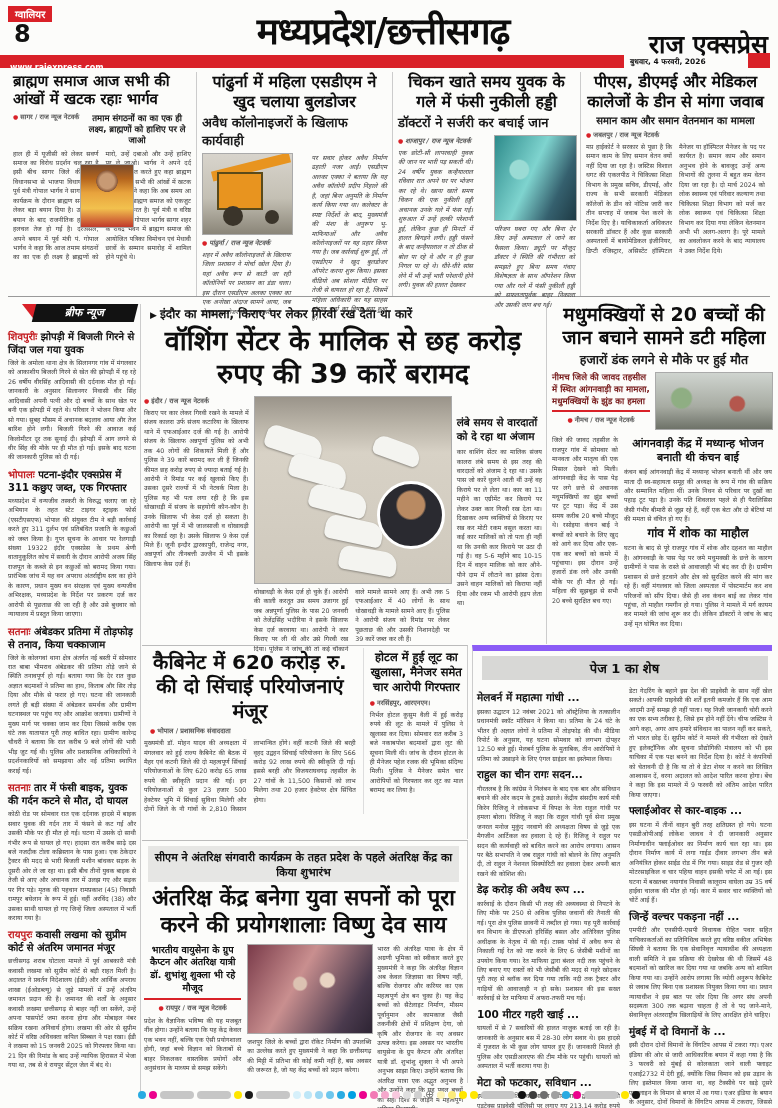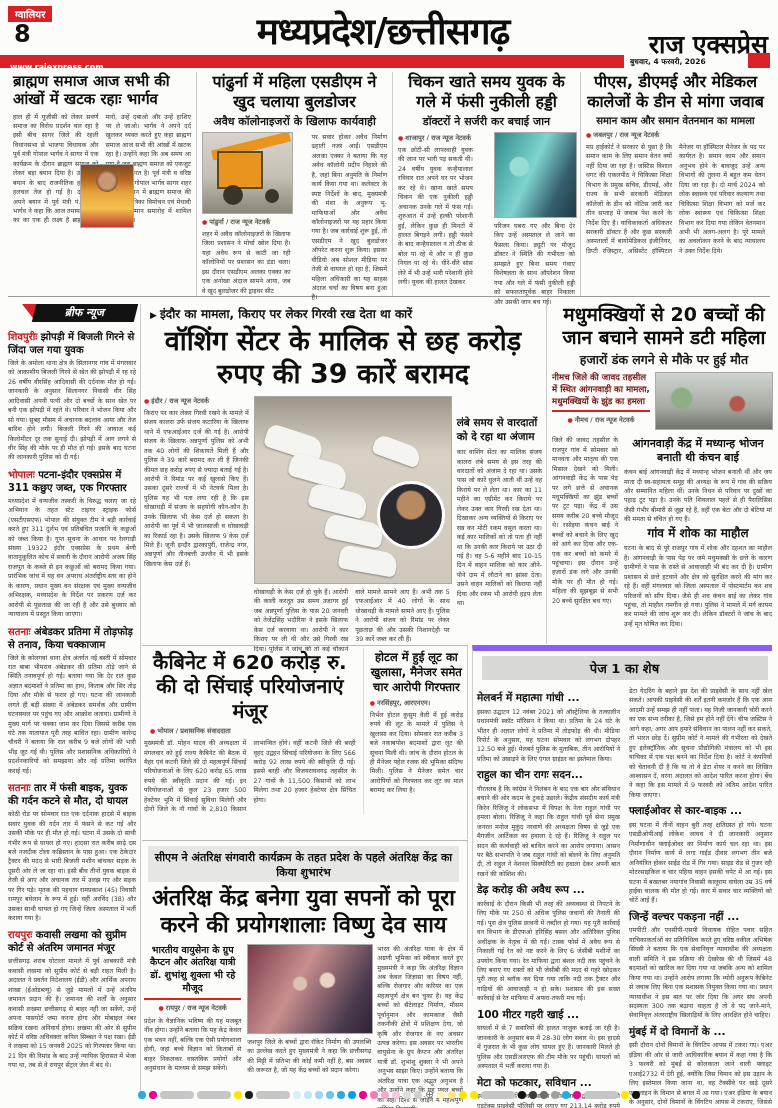--- a/index.html
+++ b/index.html
@@ -23,25 +23,25 @@
   .body-t{font-size:6.3px;line-height:1.5;color:#3d3d3d;text-align:justify;}
   .two-col{columns:2;column-gap:7px;}
   .photo{background:#cfcabf;border:1px solid #aaa;position:relative;overflow:hidden;}
   
   .toprow{left:8px;top:72px;width:762px;height:224px;display:flex;border-bottom:1px solid #999;}
   .tcol{box-sizing:border-box;padding:0 5px;position:relative;}
   .tcol+.tcol{border-left:1px solid #ccc;}
   .t1{width:188px;} .t2{width:196px;} .t3{width:188px;} .t4{width:190px;}
   .t1 h2{font-size:15px;margin:0 0 3px;}
   .t2 h2,.t3 h2,.t4 h2{font-size:16px;margin:0 0 2px;text-align:center;}
-  .t2 .sub,.t3 .sub{display:block;text-align:center;font-size:11px;margin:2px 0 4px;}
+  .t2 .sub,.t3 .sub{display:block;font-size:13px;margin:2px 0 4px;}
   .t4 .sub{display:block;text-align:center;font-size:10px;margin:2px 0 3px;}
   .meta-row{display:flex;gap:4px;align-items:flex-start;margin:2px 0 4px;}
   .meta-row .sub{font-size:8.5px;text-align:center;flex:1;}
-  .split{display:flex;gap:21px;}
+  .split{display:flex;gap:21px;font-style:italic;}
   .ph-bhargav{position:absolute;left:72px;top:92px;width:52px;height:62px;
      background:radial-gradient(circle at 50% 26%,#c89a74 14%,#8c5a3a 20%,transparent 21%),
      linear-gradient(180deg,#7a4a2a 0%,#b5651d 22%,#e8a33d 45%,#f2c14e 70%,#c0392b 100%);}
   .ph-jcb{width:100%;height:80px;background:linear-gradient(180deg,#d8d4cc 0%,#c4c0b4 55%,#8a8578 100%);}
   .jcb-arm{position:absolute;left:8px;top:8px;width:80px;height:10px;background:#e8941f;transform:rotate(-14deg);}
   .jcb-cab{position:absolute;left:14px;top:18px;width:42px;height:34px;background:#e8941f;border:2px solid #5a4a1a;}
   .jcb-wheel{position:absolute;left:20px;top:52px;width:20px;height:20px;border-radius:50%;background:#3a342a;}
   .jcb-wheel2{position:absolute;left:62px;top:56px;width:14px;height:14px;border-radius:50%;background:#3a342a;}
   .ph-surgery{width:100%;height:84px;background:
      radial-gradient(circle at 30% 40%,#9adbd4 12%,transparent 14%),
@@ -132,20 +132,24 @@
   <div class="abs redbar">
     <span>www.rajexpress.com</span>
   </div>
   <div class="abs mast-date">बुधवार, 4 फरवरी, 2026</div>
   <div class="abs redsq"></div>
 
   <div class="abs toprow">
 
     <div class="tcol t1">
       <h2 class="hl">ब्राह्मण समाज आज सभी की आंखों में खटक रहाः भार्गव</h2>
+      <div class="meta-row">
+        <span class="byline">सागर / राज न्यूज नेटवर्क</span>
+        <span class="sub">तमाम संगठनों का का एक ही लक्ष्य, ब्राह्मणों को हाशिए पर ले जाओ</span>
+      </div>
       <div class="body-t two-col">हाल ही में यूजीसी को लेकर सवर्ण समाज का विरोध प्रदर्शन चल रहा है इसी बीच सागर जिले की रहली विधानसभा से भाजपा विधायक और पूर्व मंत्री गोपाल भार्गव ने सागर में एक कार्यक्रम के दौरान ब्राह्मण समाज को लेकर बड़ा बयान दिया है। उनके इस बयान के बाद राजनीतिक हलकों में हलचल तेज हो गई है। दरअसल, अपने बयान में पूर्व मंत्री पं. गोपाल भार्गव ने कहा कि आज तमाम संगठनों का का एक ही लक्ष्य है ब्राह्मणों को मारो, उन्हें दबाओ और उन्हें हाशिए पर ले जाओ। भार्गव ने अपने दर्द खुलकर व्यक्त करते हुए कहा ब्राह्मण समाज आज सभी की आंखों में खटक रहा है। उन्होंने कहा कि अब समय आ गया है जब ब्राह्मण समाज को एकजुट होने की जरूरत है। पूर्व मंत्री व वरिष्ठ विधायक पं. गोपाल भार्गव सागर शहर के रविंद्र भवन में ब्राह्मण समाज की आयोजित पत्रिका विमोचन एवं मेधावी छात्रों के सम्मान समारोह में शामिल होने पहुंचे थे।</div>
       <div class="photo ph-bhargav"></div>
     </div>
 
     <div class="tcol t2">
       <h2 class="hl">पांढुर्ना में महिला एसडीएम ने खुद चलाया बुलडोजर</h2>
       <span class="sub">अवैध कॉलोनाइजरों के खिलाफ कार्यवाही</span>
       <div class="split">
         <div style="width:54%;">
           <div class="photo ph-jcb">

